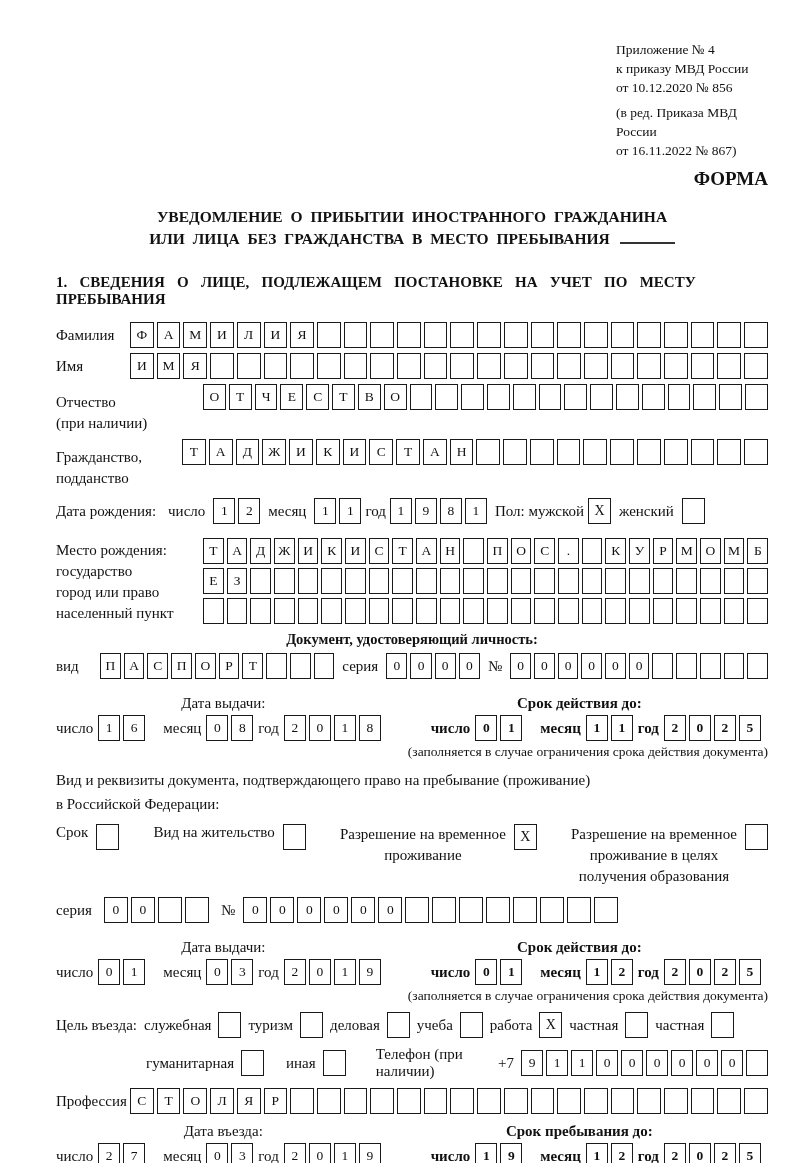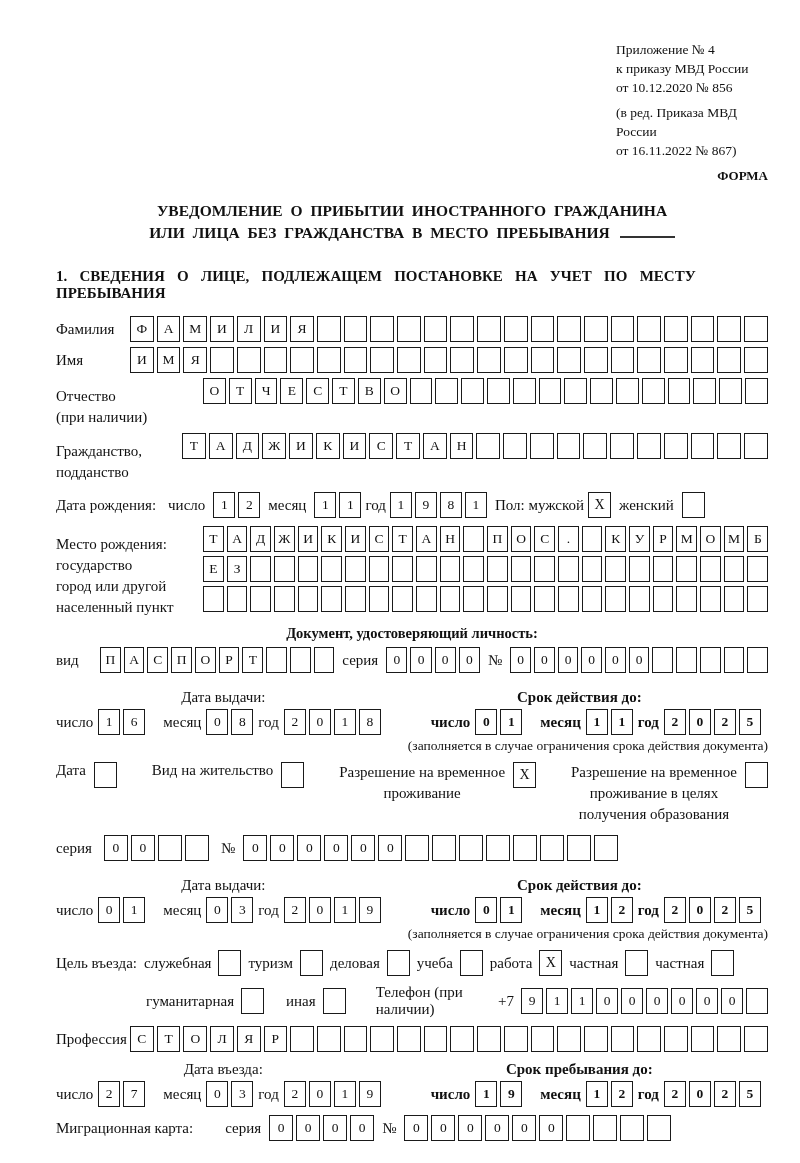--- a/index.html
+++ b/index.html
@@ -1,21 +1,21 @@
 <!DOCTYPE html>
 <html><head>
 <meta charset="utf-8">
 <style>
   html,body{margin:0;padding:0;background:#fff;}
   body{width:800px;height:1163px;overflow:hidden;font-family:"Liberation Serif",serif;color:#111;}
   .page{box-sizing:border-box;width:800px;height:1163px;padding:40px 32px 0 56px;}
   
   .annex{margin-left:560px;font-size:13.5px;line-height:19px;}
   .amendment{margin-left:560px;margin-top:6px;font-size:13.5px;line-height:19px;}
-  .forma{margin-top:8px;text-align:right;font-weight:bold;font-size:13px;}
+  .forma{margin-top:8px;text-align:right;font-weight:bold;font-size:19px;}
   
   .title{margin-top:16px;text-align:center;font-weight:bold;font-size:15.5px;line-height:22px;word-spacing:4px;}
   .blank-underline{display:inline-block;width:55px;border-bottom:2px solid #333;height:14px;margin-left:10px;}
   .section-heading{margin-top:24px;font-weight:bold;font-size:15px;word-spacing:8.5px;}
   
   .row{display:flex;align-items:center;margin-top:5px;}
   .row.top{align-items:flex-start;}
   .lbl{font-size:15px;flex:none;}
   .lblblock{flex:none;font-size:15px;line-height:21px;margin-top:8px;}
   .cells{display:flex;gap:3px;flex:1;min-width:0;}
@@ -216,25 +216,25 @@
     <span class="gap8"></span>
     <span class="lbl">Пол: мужской</span>
     <span class="gap4"></span>
     <span class="cb">X</span>
     <span class="gap8"></span>
     <span class="lbl">женский</span>
     <span class="gap8"></span>
     <span class="cb"></span>
   </div>
 
-  <div class="row top" style="margin-top:8px;">
+  <div class="row top" style="margin-top:8px;align-items:flex-end;">
     <span class="lblblock" style="width:147px;">
       <div>Место рождения:</div>
       <div>государство</div>
-      <div>город или другой</div>
+      <div>город или право</div>
       <div>населенный пункт</div>
     </span>
     <span style="flex:1;min-width:0;">
       <span class="cells mb3" style="display:flex;">
           <span class="cell">Т</span>
           <span class="cell">А</span>
           <span class="cell">Д</span>
           <span class="cell">Ж</span>
           <span class="cell">И</span>
           <span class="cell">К</span>
@@ -398,24 +398,28 @@
             <span class="cell">2</span>
             <span class="cell">0</span>
             <span class="cell">2</span>
             <span class="cell">5</span>
           </span>
       </div>
     </div>
   </div>
   <div class="restriction-note">(заполняется в случае ограничения срока действия документа)</div>
 
+  <div class="para">
+    <div>Вид и реквизиты документа, подтверждающего право на пребывание (проживание)</div>
+    <div>в Российской Федерации:</div>
+  </div>
 
   <div class="opts">
     <span class="opt">
-      <span>Дата</span>
+      <span>Срок</span>
       <span class="cb"></span>
     </span>
     <span class="opt">
       <span>Вид на жительство</span>
       <span class="cb"></span>
     </span>
     <span class="opt">
       <span class="opt-lines">
         <div>Разрешение на временное</div>
         <div>проживание</div>

